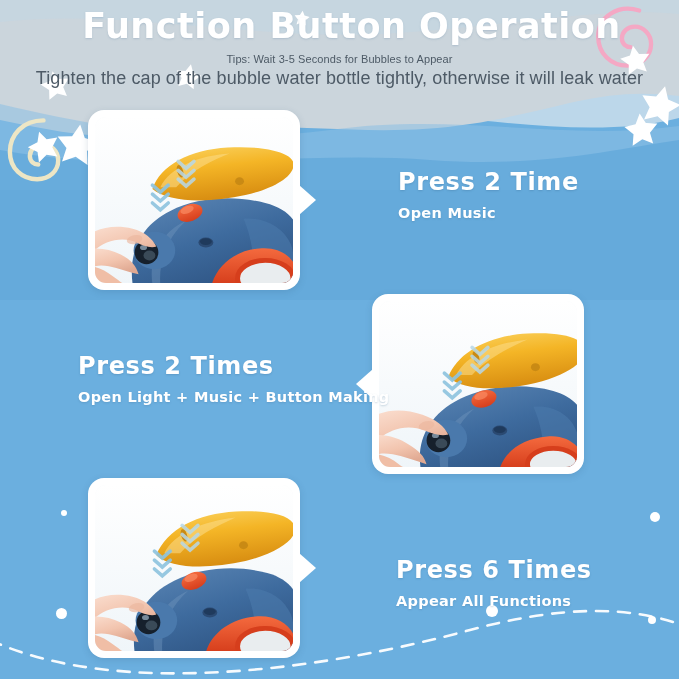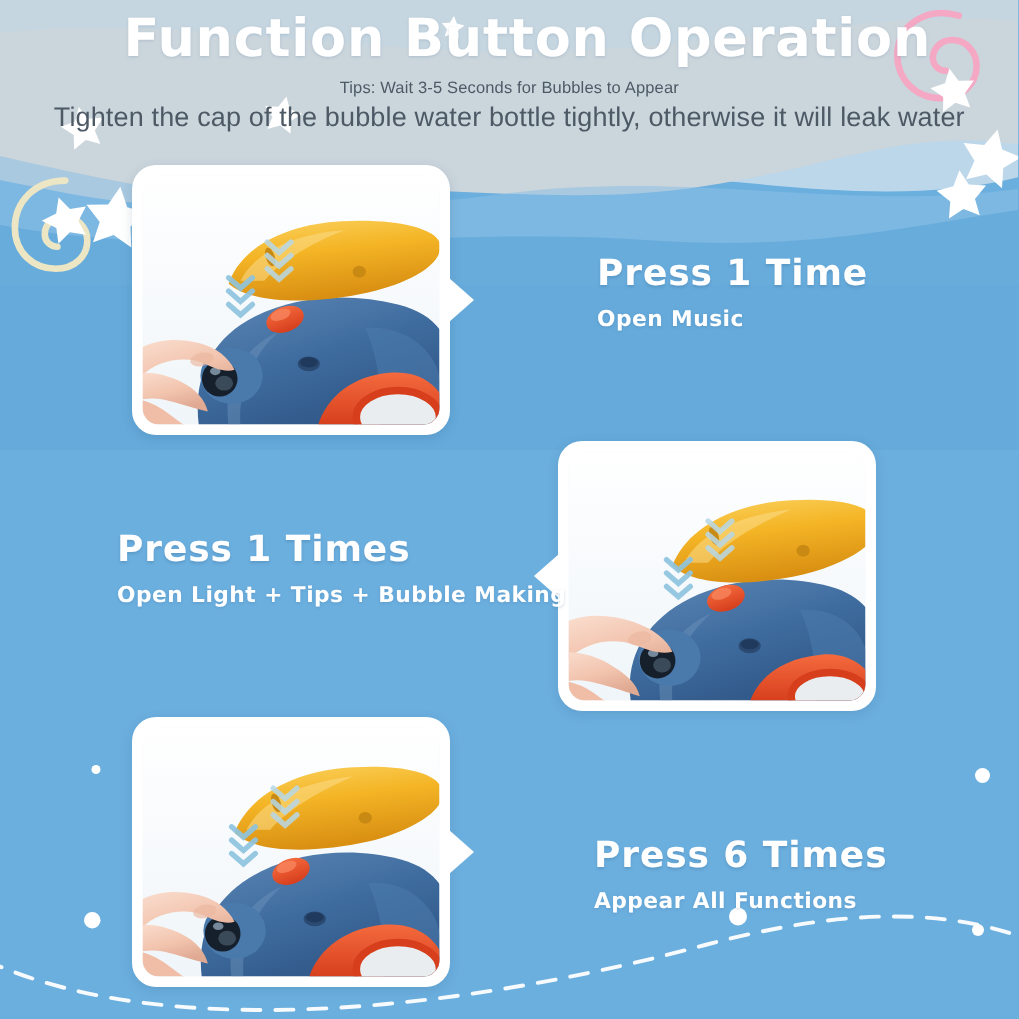--- a/index.html
+++ b/index.html
@@ -291,21 +291,21 @@
         <path d="M-6,120 C6,112 22,110 38,114 C50,117 58,124 62,132 C56,134 48,131 42,128 C34,124 22,124 12,128 C2,132 -6,140 -10,150 L-12,124 Z" fill="url(#skin1)"></path>
         <path d="M-12,136 C0,132 14,134 26,140 C36,145 42,152 44,160 C34,158 24,154 14,152 C4,150 -6,152 -14,158 Z" fill="url(#skin1)"></path>
         <path d="M-14,152 C-4,150 8,154 18,162 C24,166 28,170 30,170 L-14,170 Z" fill="#F0BEA6"></path>
         <ellipse cx="40" cy="125" rx="8" ry="4.5" fill="#EBB79E" opacity="0.65" transform="rotate(-12 40 125)"></ellipse>
       </svg>
     </div>
   </div>
   <div class="arrow-tab arrow-right" id="arrow-1"></div>
 
   <div class="caption" id="caption-1">
-    <div class="head">Press 1 Time</div>
+    <div class="head">Press 2 Time</div>
     <div class="sub">Open Music</div>
   </div>
 
   <div class="panel" id="panel-2">
     <div class="photo">
       <svg viewBox="0 0 200 170" preserveAspectRatio="xMidYMid slice">
         <defs>
           <linearGradient id="yel2" x1="0" y1="0" x2="0.3" y2="1">
             <stop offset="0%" stop-color="#FBD361"></stop>
               <stop offset="45%" stop-color="#F4B526"></stop>
@@ -371,22 +371,22 @@
         <path d="M-6,118 C8,110 26,110 44,116 C58,121 66,128 70,136 C62,138 54,135 46,132 C36,128 24,128 14,132 C4,136 -6,144 -10,154 L-12,122 Z" fill="url(#skin2)"></path>
         <path d="M-12,138 C2,134 18,138 30,146 C40,152 46,158 48,166 C36,162 24,158 14,156 C2,154 -8,156 -16,162 Z" fill="url(#skin2)"></path>
         <path d="M-14,156 C-2,154 10,158 20,166 C24,169 26,170 28,170 L-14,170 Z" fill="#F0BEA6"></path>
         <ellipse cx="48" cy="127" rx="8" ry="4.5" fill="#EBB79E" opacity="0.65" transform="rotate(-12 48 127)"></ellipse>
       </svg>
     </div>
   </div>
   <div class="arrow-tab arrow-left" id="arrow-2"></div>
 
   <div class="caption" id="caption-2">
-    <div class="head">Press 1 Times</div>
-    <div class="sub">Open Light + Tips + Bubble Making</div>
+    <div class="head">Press 2 Times</div>
+    <div class="sub">Open Light + Music + Button Making</div>
   </div>
 
   <div class="panel" id="panel-3">
     <div class="photo">
       <svg viewBox="0 0 200 170" preserveAspectRatio="xMidYMid slice">
         <defs>
           <linearGradient id="yel3" x1="0" y1="0" x2="0.3" y2="1">
             <stop offset="0%" stop-color="#FBD361"></stop>
               <stop offset="45%" stop-color="#F4B526"></stop>
               <stop offset="100%" stop-color="#D98F12"></stop>

